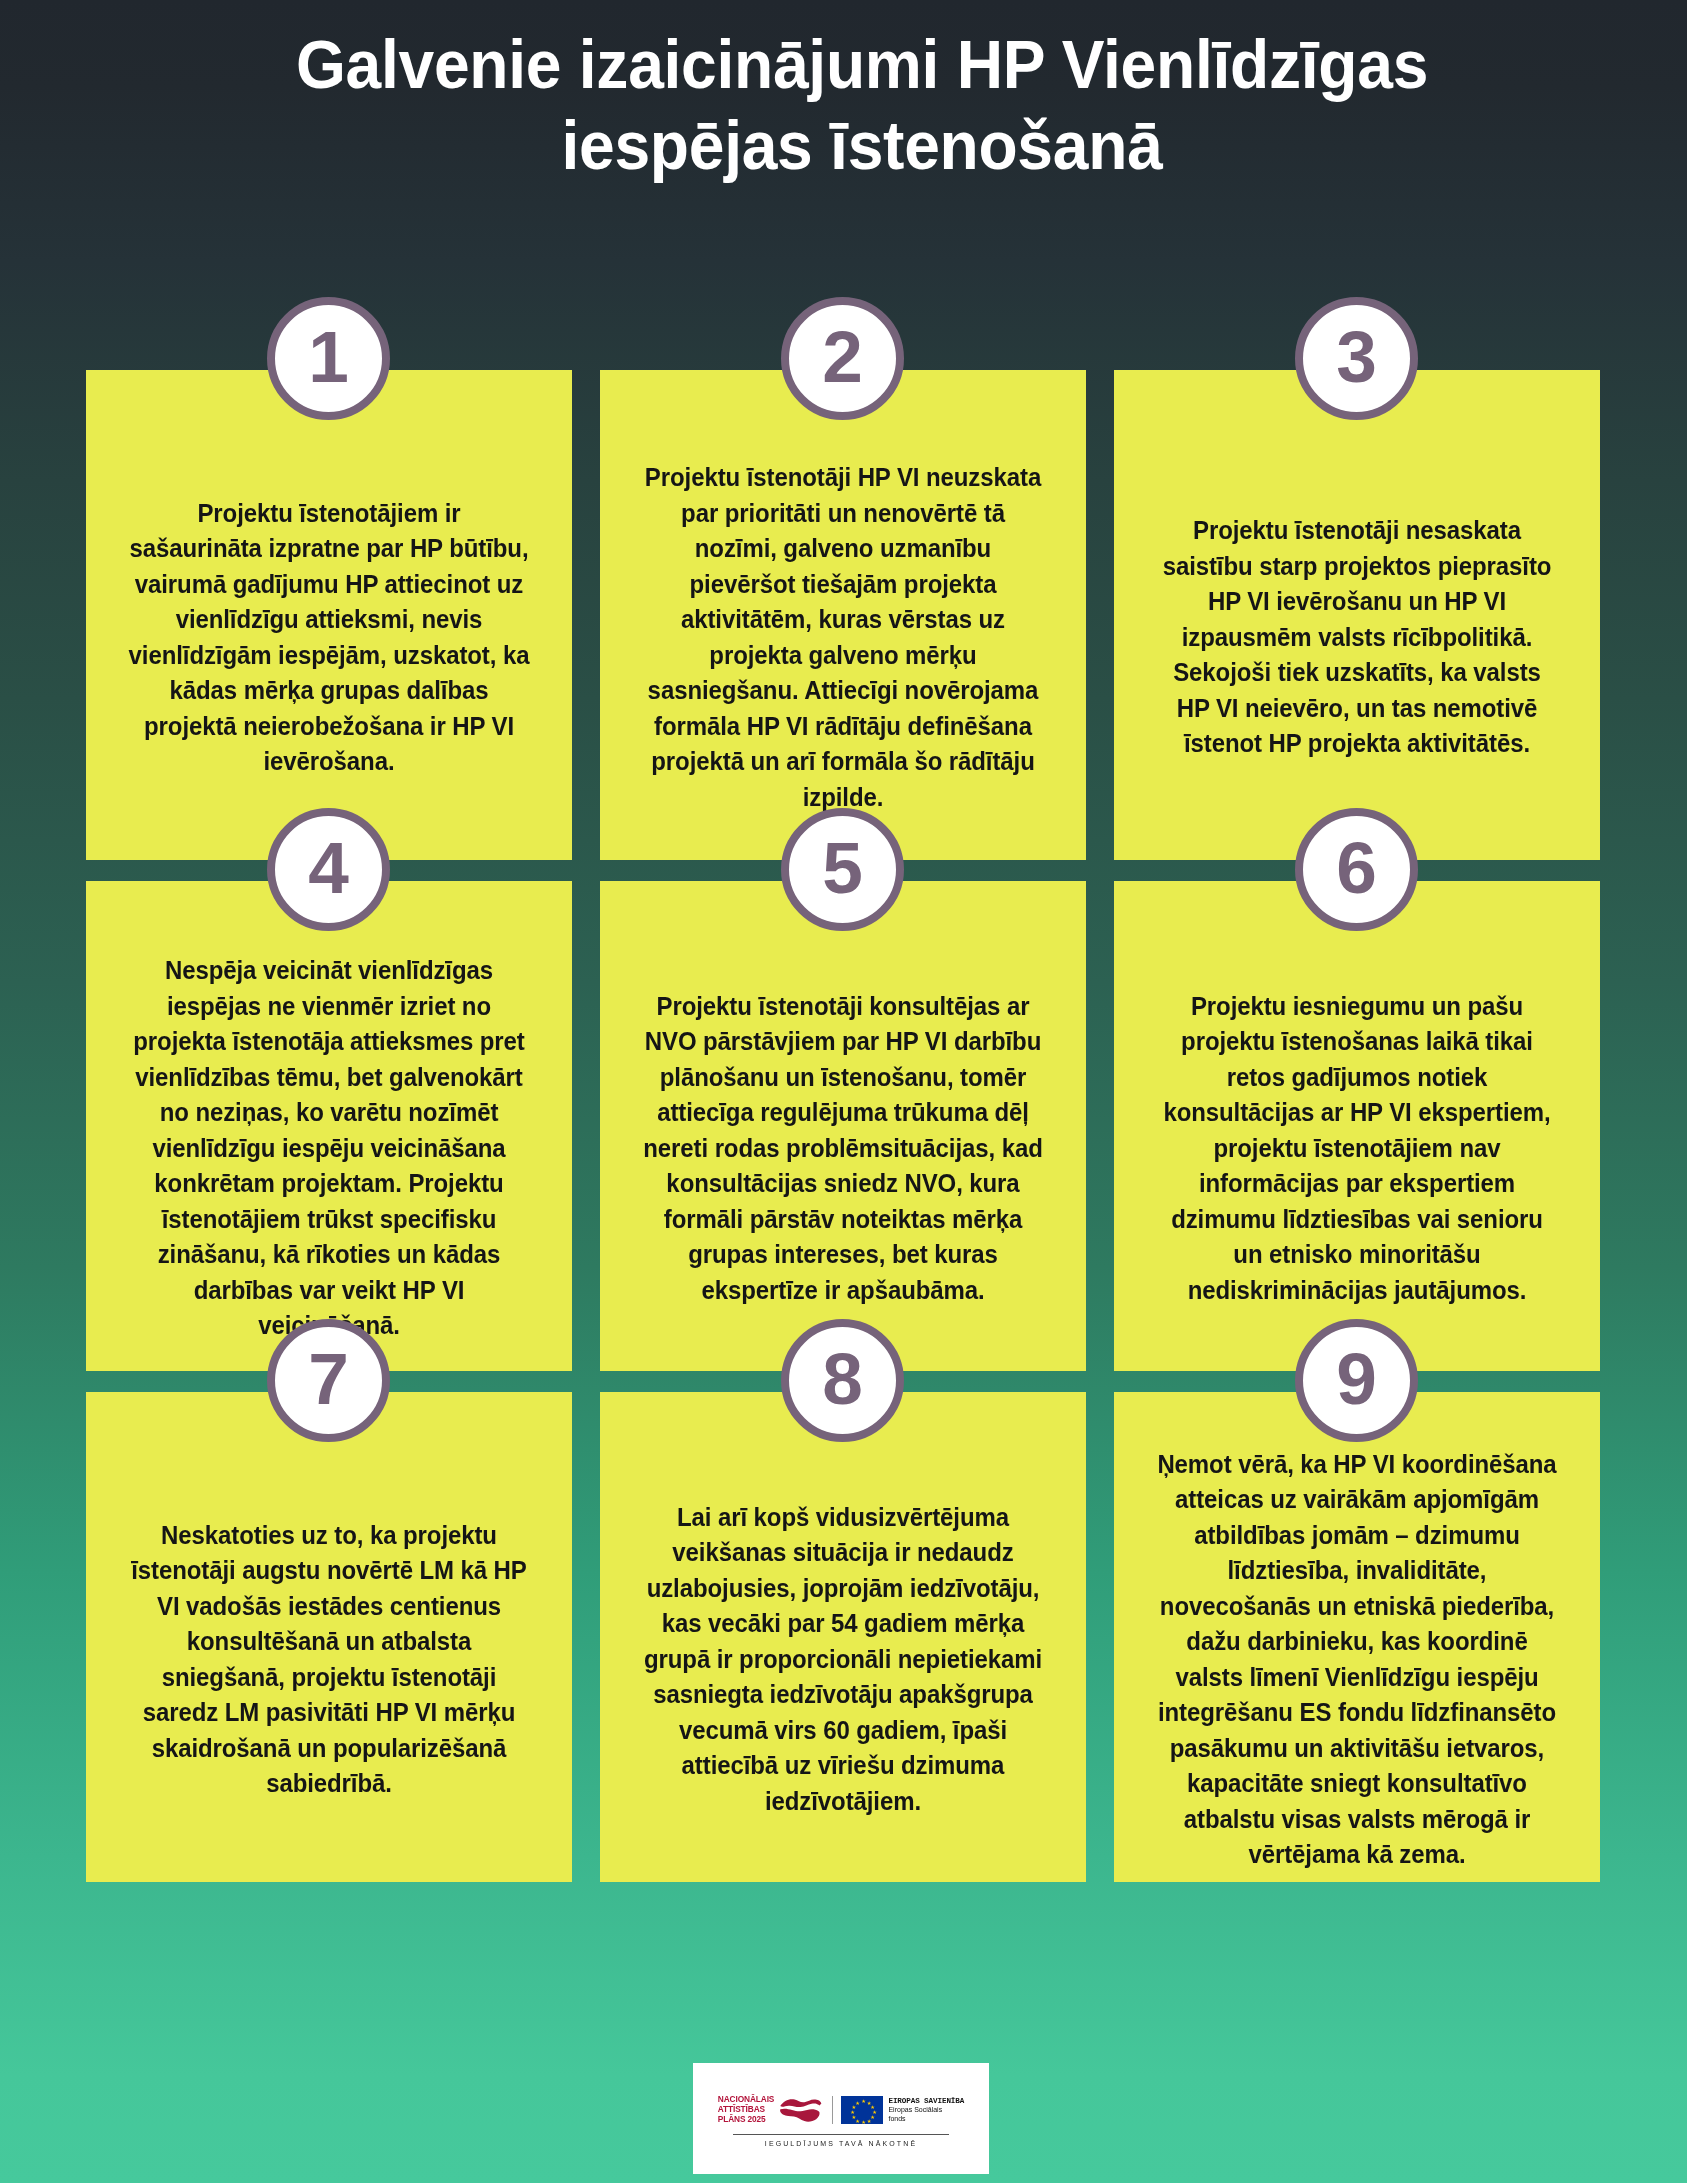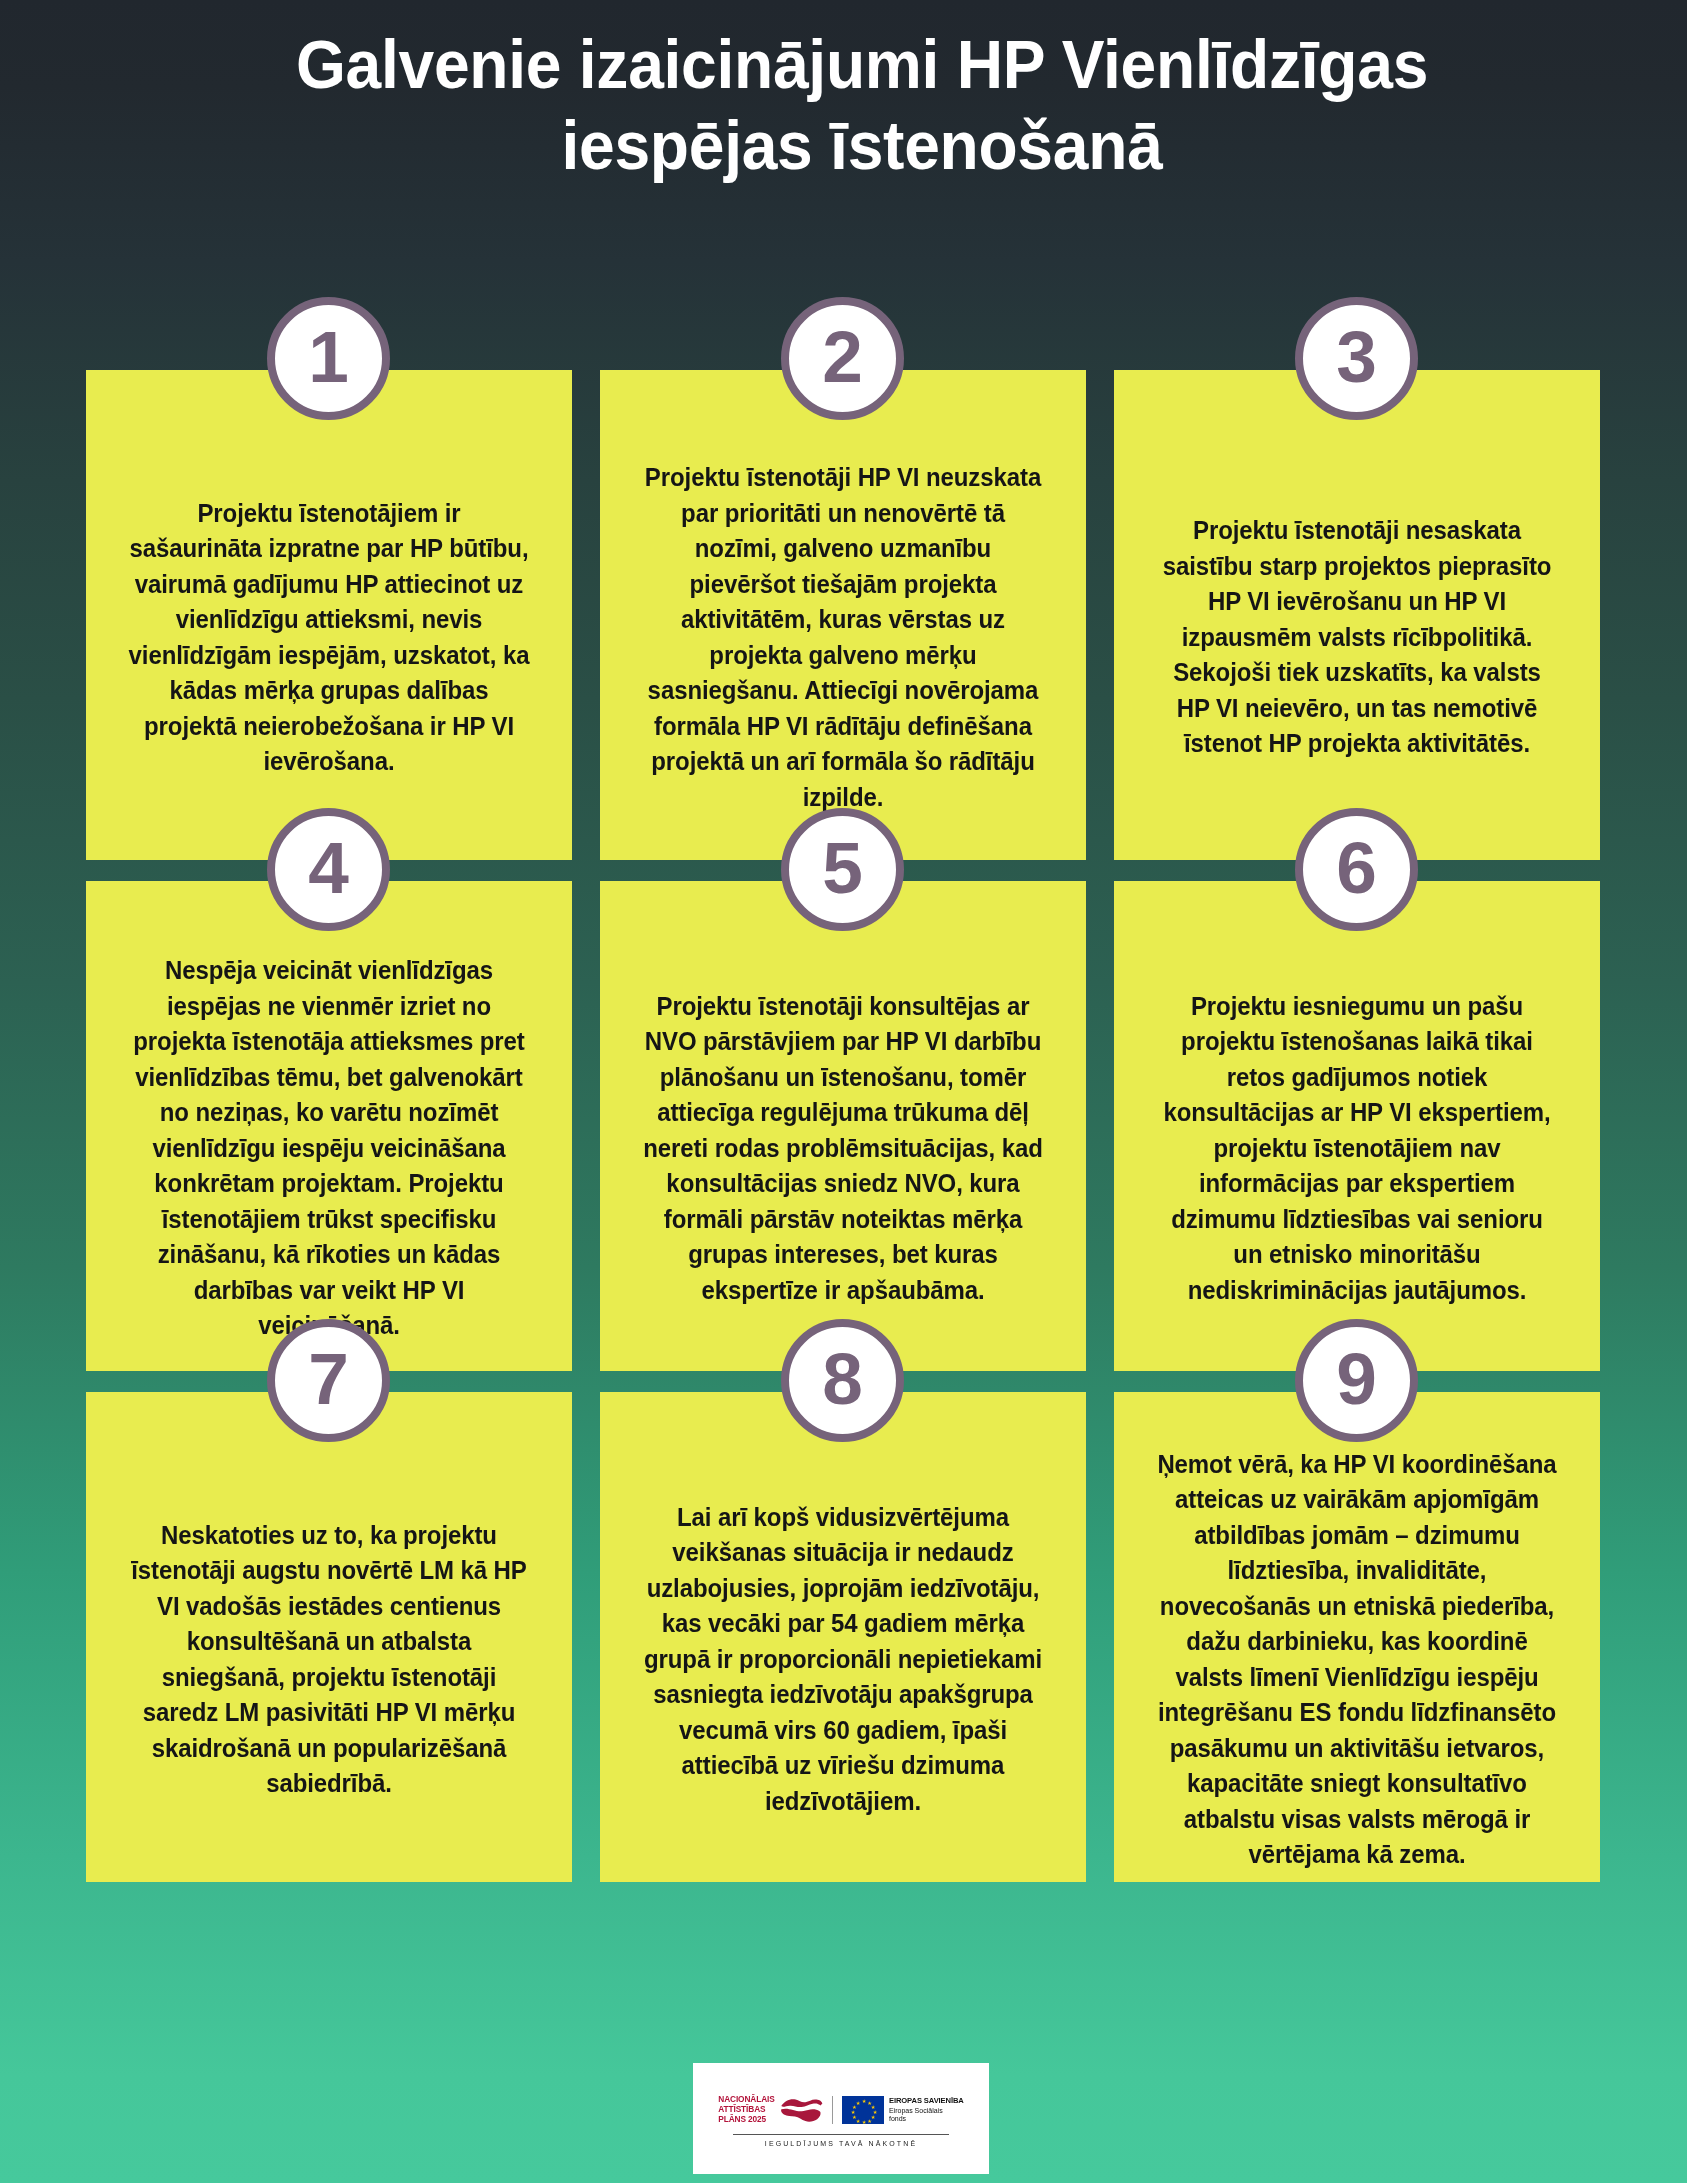--- a/index.html
+++ b/index.html
@@ -146,21 +146,21 @@
   }
   .eu-star {
     position: absolute;
     color: #FFCC00;
     font-size: 5.3px;
     line-height: 5.3px;
   }
   .eu-text { text-align: left; }
   .eu-title {
     color: #111; font-size: 7.6px; font-weight: 700;
-    letter-spacing: -0.1px; white-space: nowrap;
+    letter-spacing: -0.1px; white-space: nowrap; font-family: Liberation Mono, monospace;
   }
   .eu-sub {
     color: #111; font-size: 7px; font-weight: 400;
     line-height: 1.22; white-space: pre-line; margin-top: 1.3px;
   }
   .footer-rule {
     width: 216px; height: 0.7px; background: #555;
     margin: 8.6px 0 0 0;
   }
   .footer-tag {

